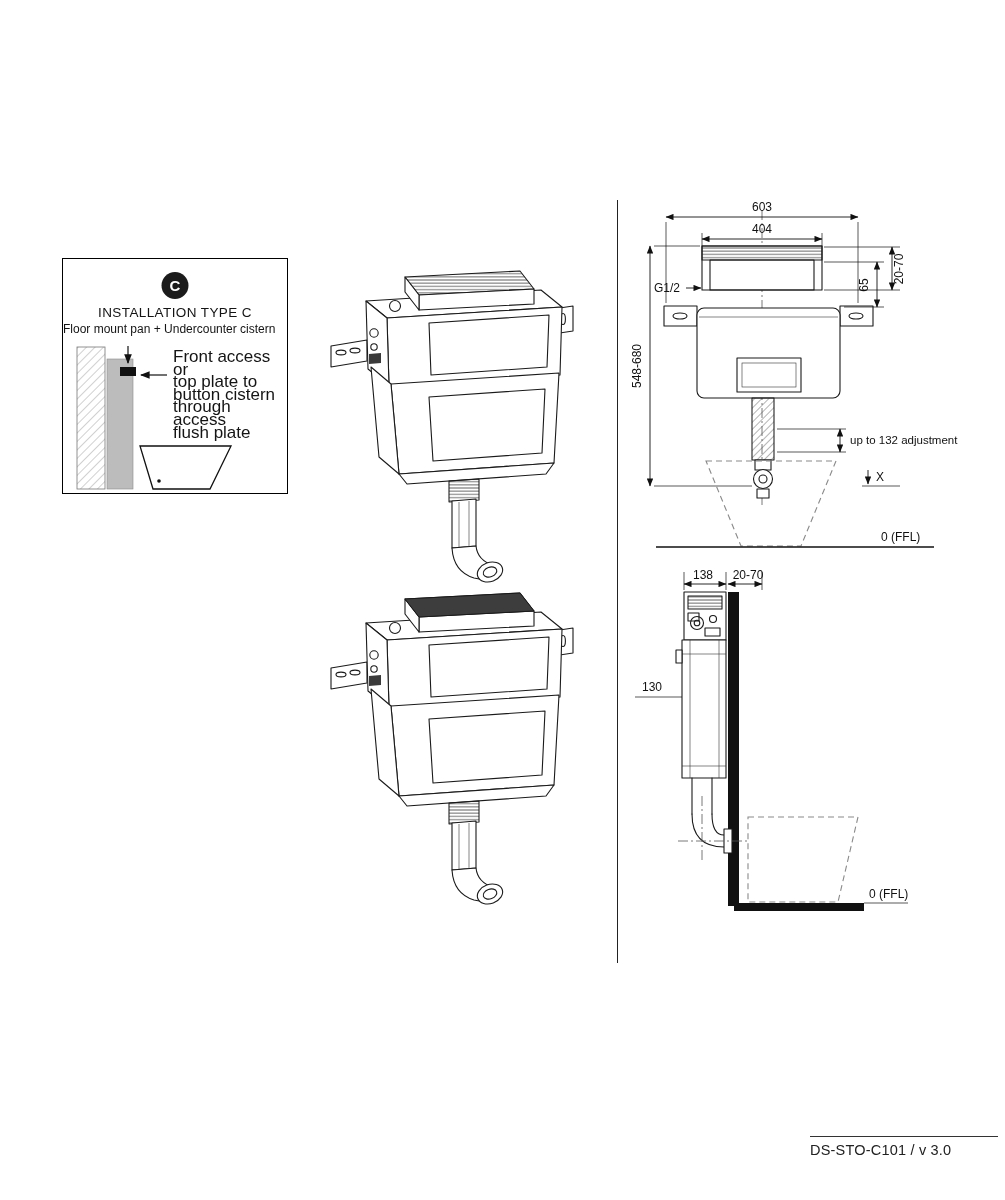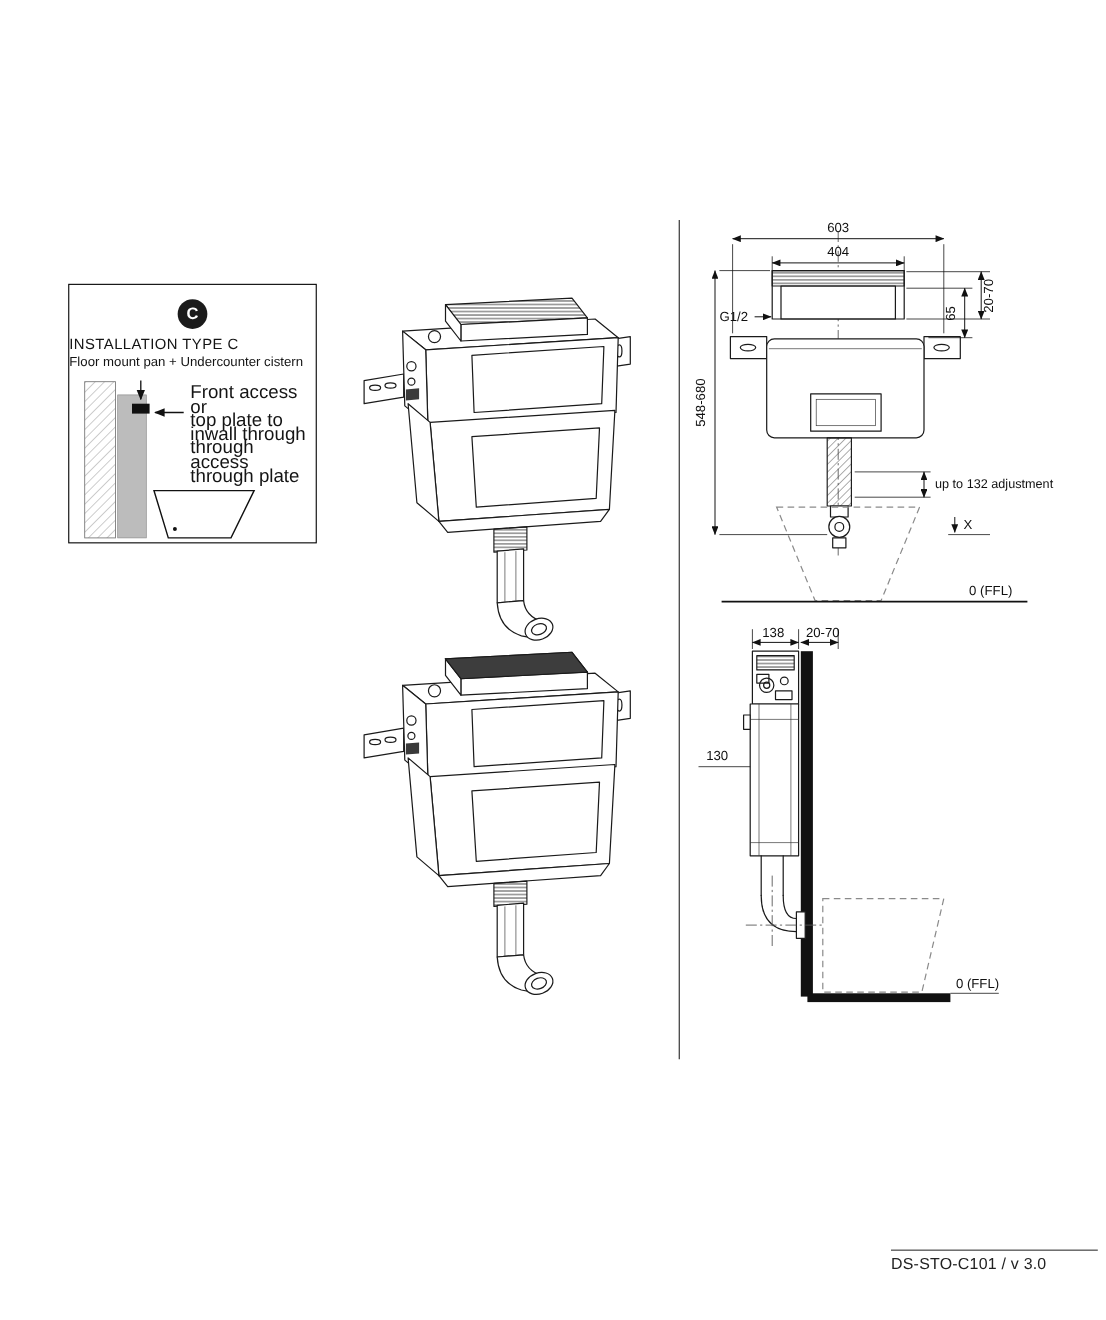--- a/index.html
+++ b/index.html
@@ -5,21 +5,21 @@
   *{margin:0;padding:0;box-sizing:border-box}
   html,body{background:#fff}
   body{width:1005px;height:1200px;position:relative;font-family:"Liberation Sans",sans-serif;color:#111;overflow:hidden}
   .page{position:absolute;inset:0;width:1005px;height:1200px;background:#fff}
 
   
   .legend{position:absolute;left:62px;top:258px;width:226px;height:236px;border:1.5px solid #000;background:#fff}
   .badge{position:absolute;top:13px;left:50%;transform:translateX(-50%);width:27px;height:27px;border-radius:50%;
          background:#1b1b1b;color:#fff;display:flex;align-items:center;justify-content:center;
          font-size:15px;font-weight:bold}
-  .legend-title{position:absolute;top:46px;width:100%;font-size:13.5px;letter-spacing:.4px;color:#141414;white-space:nowrap}
+  .legend-title{position:absolute;top:46px;width:100%;text-align:center;font-size:13.5px;letter-spacing:.4px;color:#141414;white-space:nowrap}
   .legend-subtitle{position:absolute;top:63px;width:100%;text-align:left;font-size:12px;color:#141414;white-space:nowrap}
   .legend-svg{position:absolute;left:8px;top:86px}
   .legend-note{position:absolute;left:110px;top:92px;font-size:17px;line-height:12.6px;color:#141414}
 
   
   .stage{position:absolute;left:0;top:0}
   .ln{stroke:#1a1a1a;stroke-width:1.1;fill:none;stroke-linejoin:round;stroke-linecap:round}
   .fw{fill:#fff;stroke:#1a1a1a;stroke-width:1.1;stroke-linejoin:round}
   .outl{stroke:#1a1a1a;stroke-width:1.05;stroke-linejoin:round}
   .thin{stroke:#333;stroke-width:.6;fill:none}
@@ -61,23 +61,23 @@
       <rect x="49" y="22" width="16" height="9" fill="#111"></rect>
       <line x1="57" y1="1" x2="57" y2="18" stroke="#111" stroke-width="1.2" marker-end="url(#larr)"></line>
       <line x1="96" y1="30" x2="70" y2="30" stroke="#111" stroke-width="1.2" marker-end="url(#larr)"></line>
       <path d="M69,101 L160,101 L139,144 L82,144 Z" fill="none" stroke="#111" stroke-width="1.3"></path>
       <circle cx="88" cy="136" r="1.8" fill="#111"></circle>
     </svg>
 
     <div class="legend-note">
       <div>Front access or</div>
       <div>top plate to</div>
-      <div>inwall through</div>
+      <div>button cistern</div>
       <div>through access</div>
-      <div>through plate</div>
+      <div>flush plate</div>
     </div>
   </div>
 
   <svg class="stage" width="1005" height="1200" viewBox="0 0 1005 1200">
     <defs>
       <marker id="arr" viewBox="0 0 10 8" refX="9.5" refY="4" markerWidth="9" markerHeight="7" orient="auto-start-reverse">
         <path d="M0,0 L10,4 L0,8 Z" fill="#111"></path>
       </marker>
       <pattern id="hl" width="5" height="3.2" patternUnits="userSpaceOnUse">
         <line x1="0" y1="1.6" x2="5" y2="1.6" stroke="#333" stroke-width="0.8"></line>

